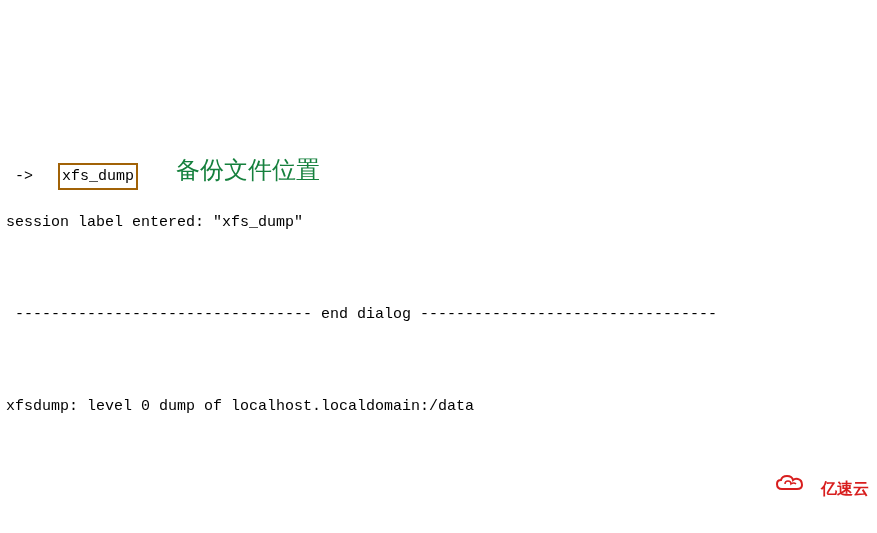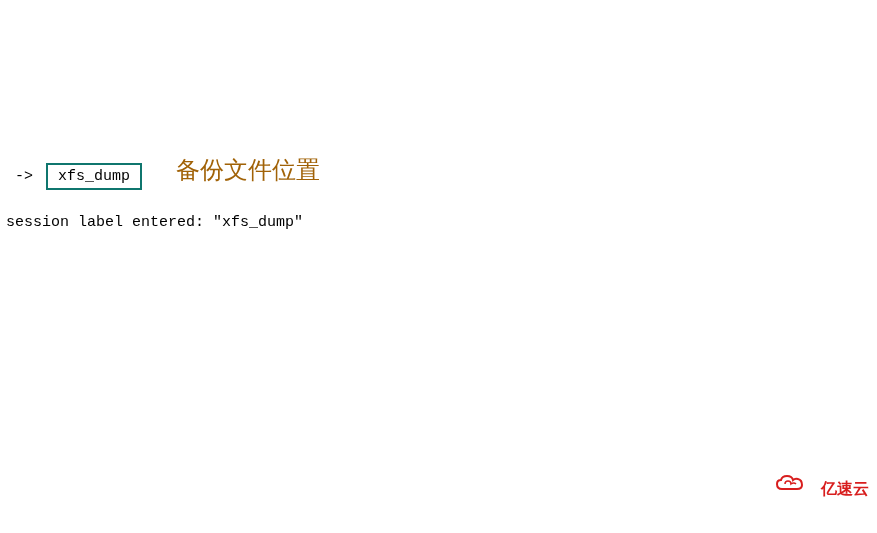--- a/index.html
+++ b/index.html
@@ -17,27 +17,27 @@
       height: 533px;
       padding: 4px 6px;
       position: relative;
       white-space: pre;
       overflow: hidden;
     }
     .terminal-line {
       display: block;
     }
     .red-box {
-      border: 2px solid #0f766e;
+      border: 2px solid #a16207;
       display: inline-block;
-      padding: 0 10px;
-      margin: -2px 4px;
+      padding: 0 2px;
+      margin: -2px 16px;
     }
     .annotation {
-      color: #a16207;
+      color: #15803d;
       font-family: "SimSun", "宋体", serif;
       font-size: 24px;
       font-weight: 400;
       position: absolute;
       white-space: nowrap;
       text-align: right;
     }
     .logo {
       position: absolute;
       right: 8px;
@@ -59,21 +59,23 @@
 </head>
 <body>
 
 
 
 <div>
 <span class="terminal-line"> </span>
 <span class="terminal-line red-arrow-row"><span> -&gt; </span><span class="red-box"><span>xfs_dump</span></span><span class="annotation" style="left:170px; top:-6px;">备份文件位置</span></span>
 <span class="terminal-line">session label entered: "xfs_dump"</span>
 <span class="terminal-line"> </span>
+<span class="terminal-line"> --------------------------------- end dialog ---------------------------------</span>
 <span class="terminal-line"> </span>
+<span class="terminal-line">xfsdump: level 0 dump of localhost.localdomain:/data</span>
 
 
 
 
 
 
 
 
 
 

